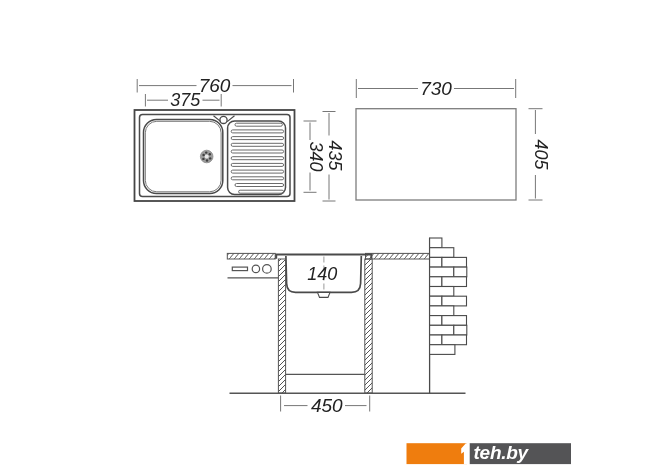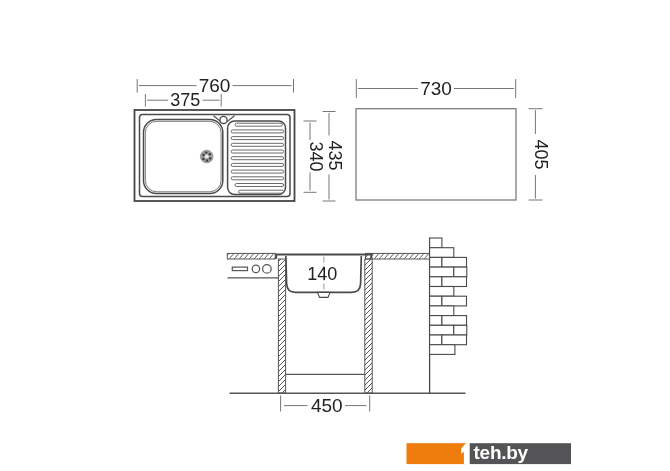--- a/index.html
+++ b/index.html
@@ -1,16 +1,16 @@
 <!DOCTYPE html>
 <html><head>
 <meta charset="utf-8">
 <style>
   html,body{margin:0;padding:0;background:#fff;}
-  .page{width:530px;height:471px;position:relative;font-family:"Liberation Sans",sans-serif;}
+  .page{width:530px;height:471px;position:relative;font-family:"Liberation Sans",sans-serif;font-style:italic;}
   svg{position:absolute;top:0;left:0;filter:blur(0.4px);}
   text{font-family:"Liberation Sans",sans-serif;}
 </style>
 </head>
 <body>
 <div class="page">
 <svg width="670" height="471" viewBox="0 0 670 471">
 <defs>
   <pattern id="hatch" width="5" height="6" patternUnits="userSpaceOnUse" patternTransform="rotate(0)">
     <path d="M-1,7 L6,-1" stroke="#555" stroke-width="1"></path>

